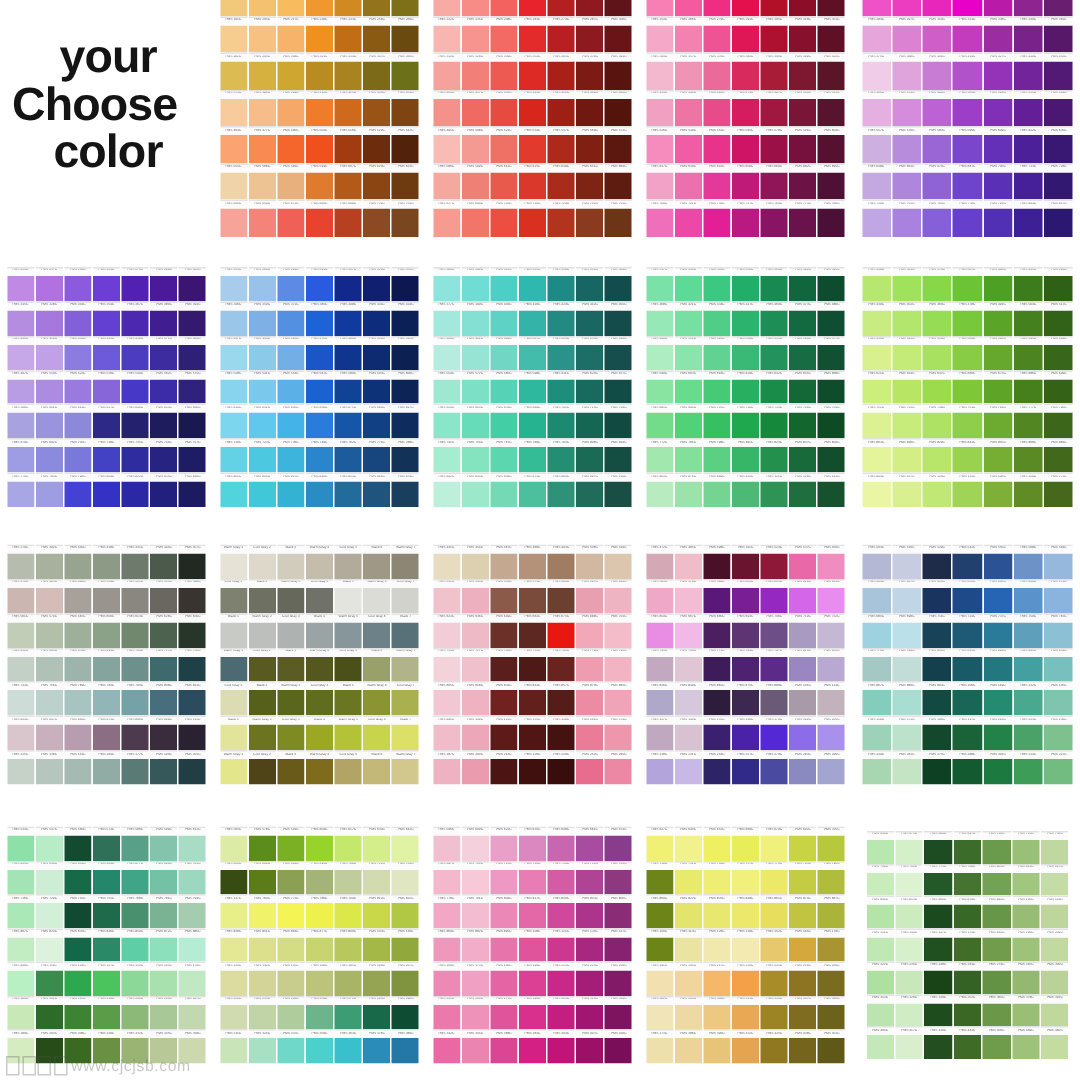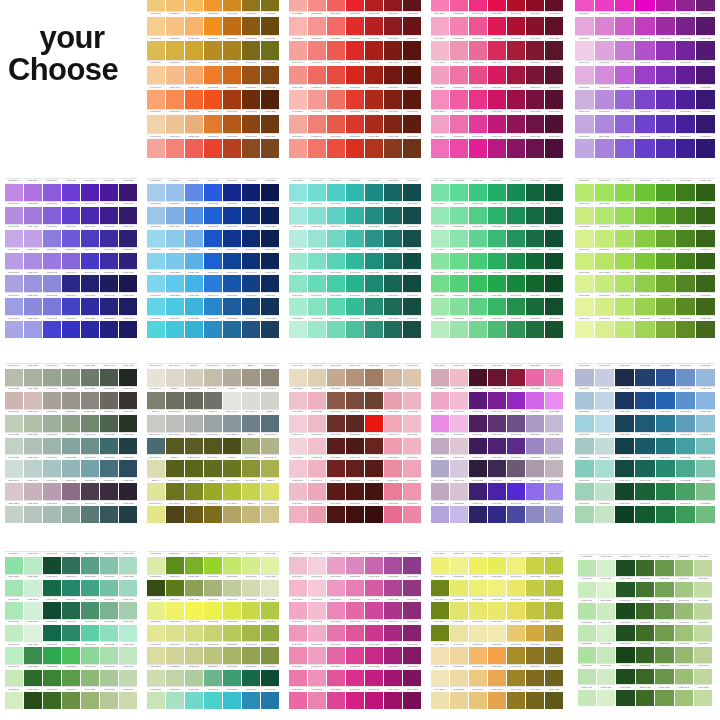--- a/index.html
+++ b/index.html
@@ -89,20 +89,21 @@
   }
 </style>
 </head>
 <body>
 
 <div id="stage">
 
   <div id="heading">
     <span class="l l2">your</span>
     <span class="l l1">Choose</span>
+    <span class="l l3">color</span>
   </div>
 
   <div id="panels">
       <div class="panel" style="left: 146px; top: -14px; width: 134px; height: 172px;">
         <div class="inner">
           <div class="prow">
             <div class="cell">
               <div class="sw" style="background: rgb(242, 200, 122);"></div>
             </div>
             <div class="cell">
@@ -5938,14 +5939,23 @@
               <div class="lab">
                 <span>PMS 482C</span>
               </div>
               <div class="sw" style="background: rgb(196, 220, 160);"></div>
             </div>
           </div>
         </div>
       </div>
     </div>
 
+  <div id="watermark">
+    <div id="wm-logo">
+      <i></i>
+        <i></i>
+        <i></i>
+        <i></i>
+    </div>
+    <div id="wm-text">www.cjcjsb.com</div>
+  </div>
 
 </div>
 
 </body></html>

